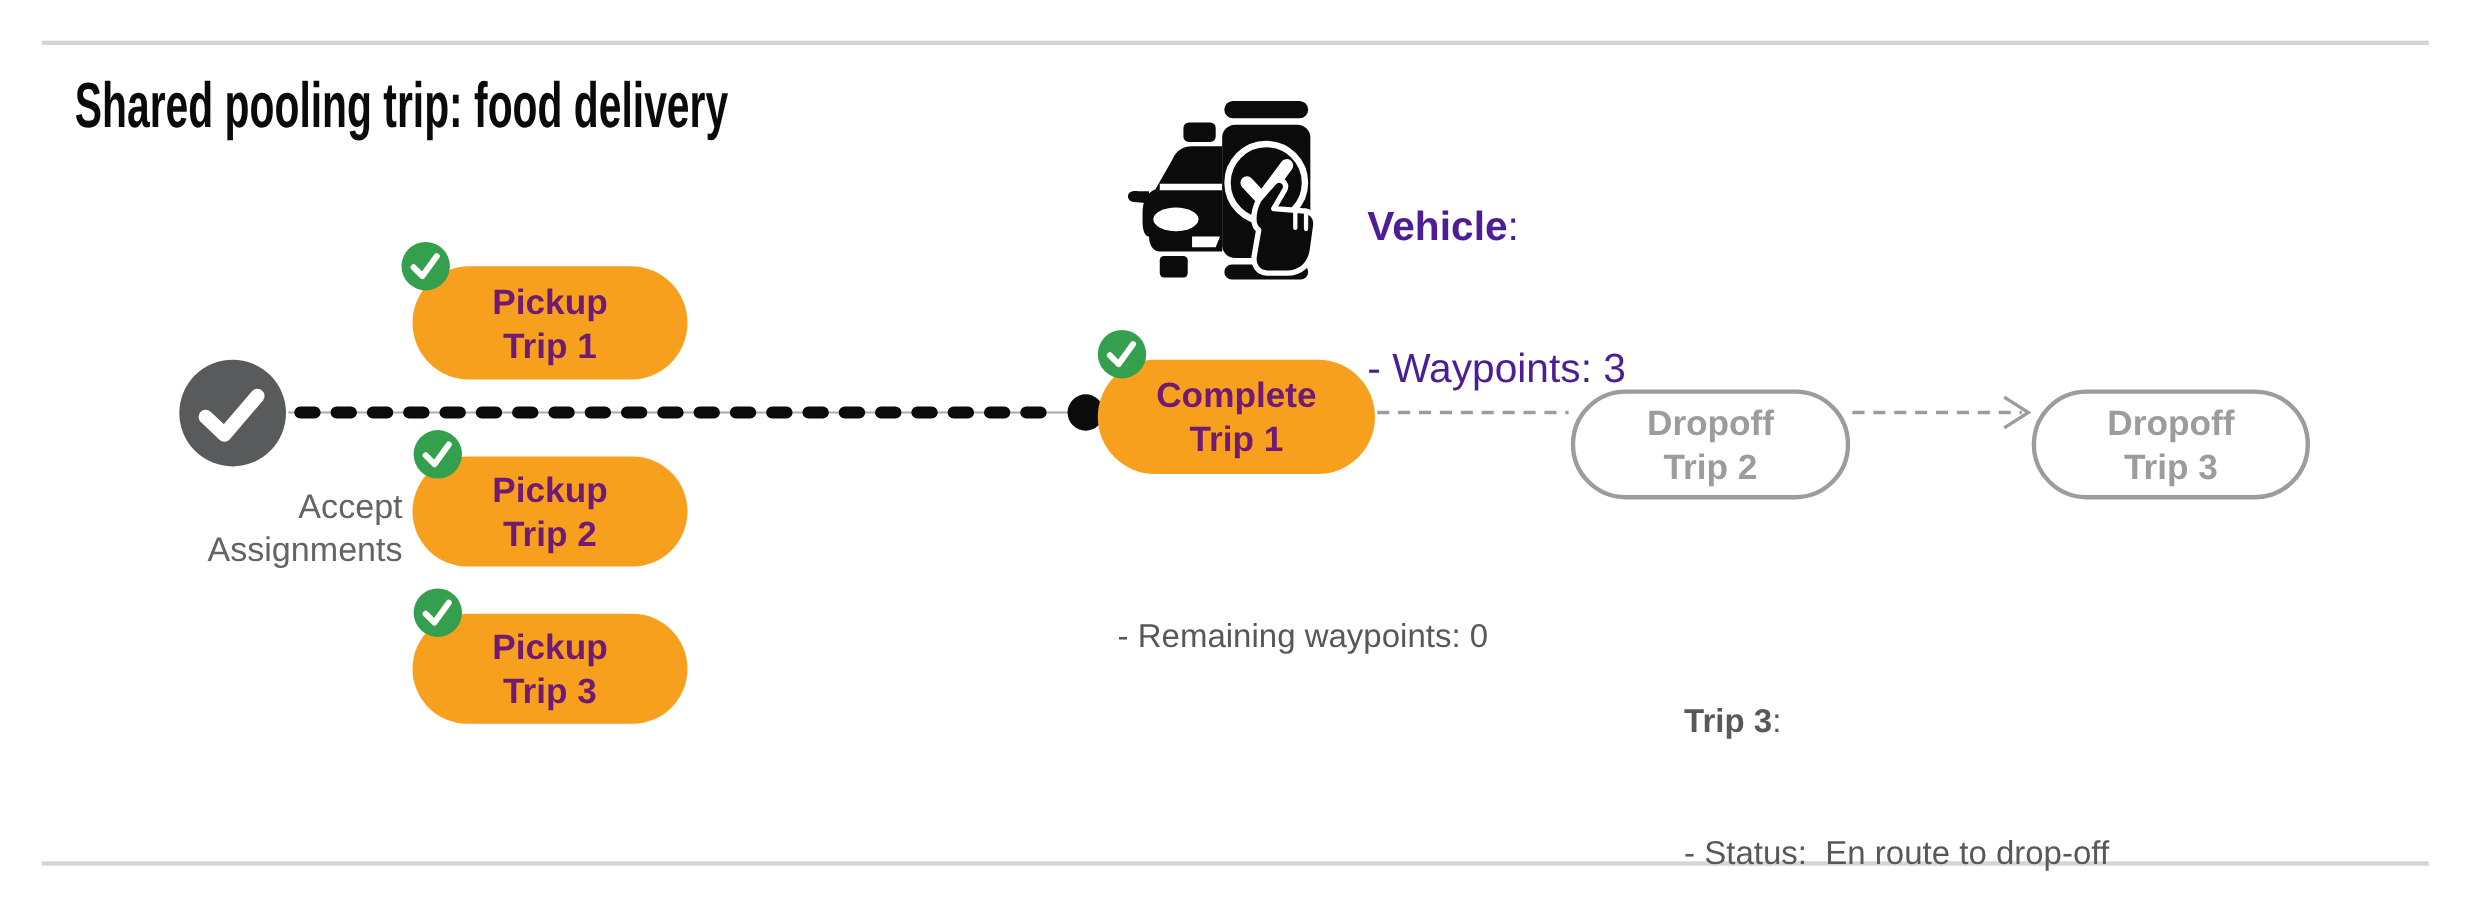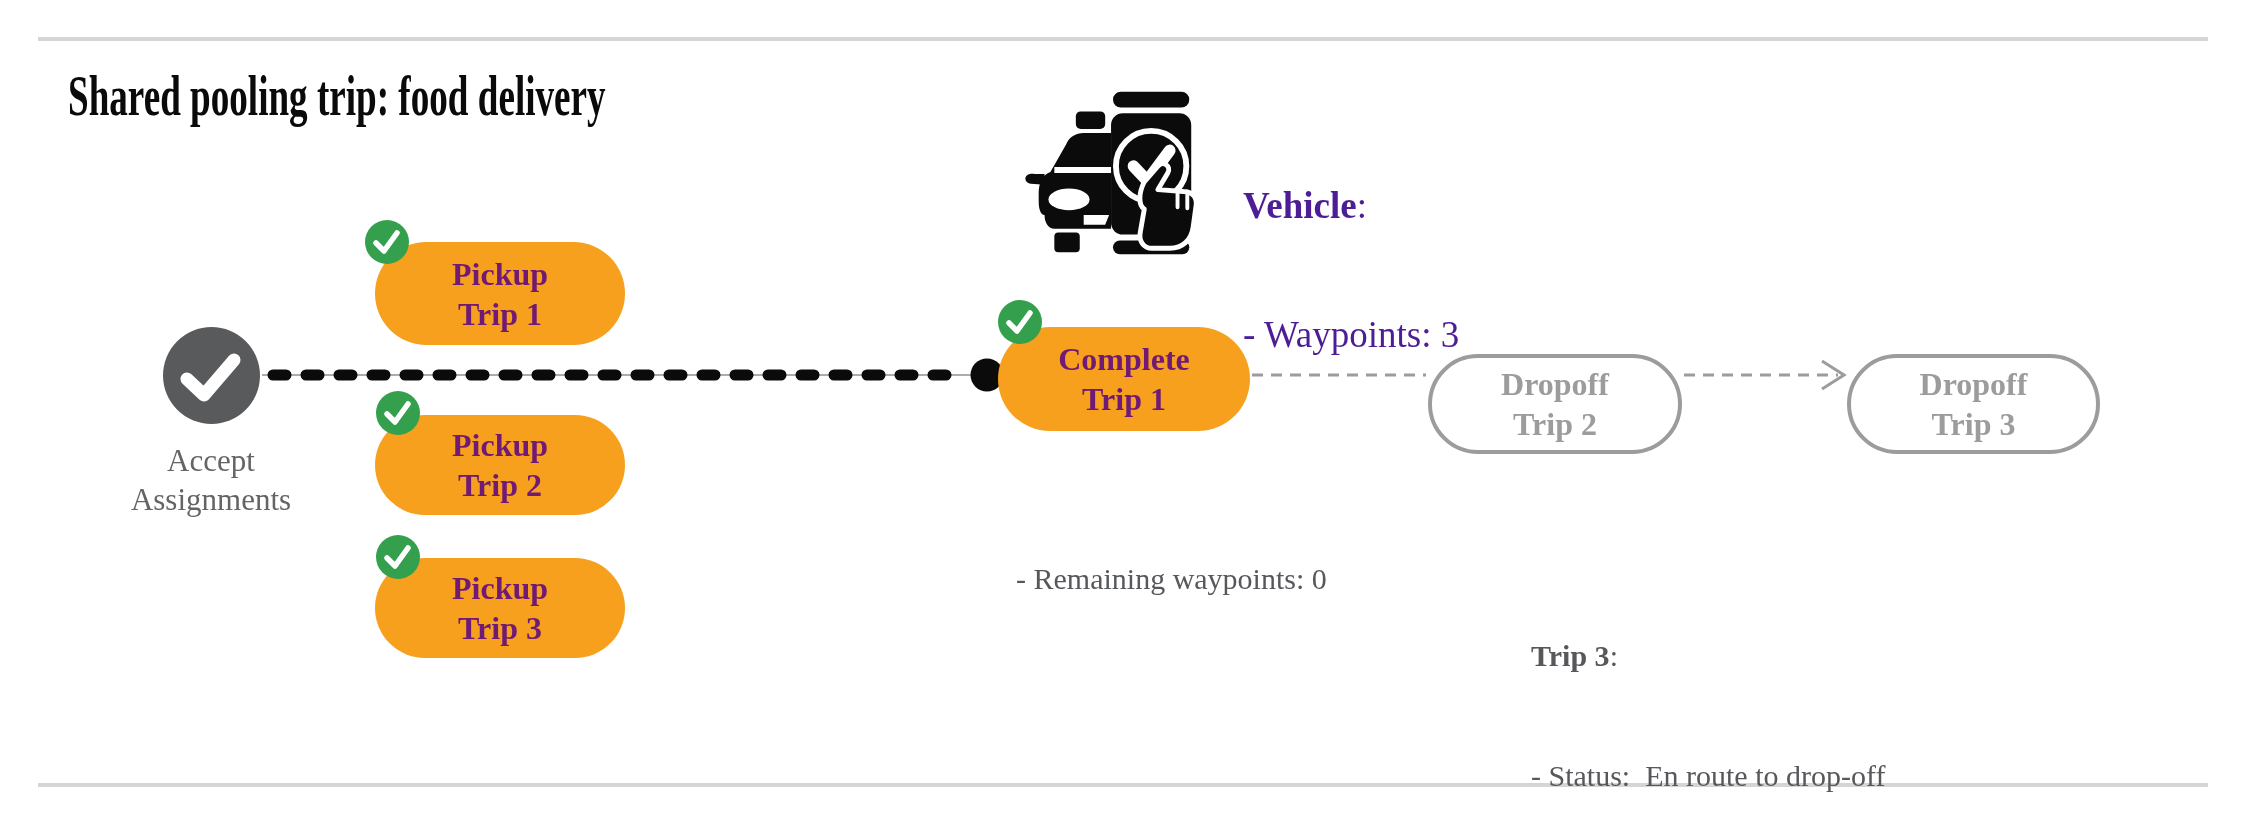--- a/index.html
+++ b/index.html
@@ -1,18 +1,18 @@
 <!DOCTYPE html>
 <html><head>
 <meta charset="utf-8">
 <style>
   html,body{margin:0;padding:0;background:#fff;}
   .canvas{
     position:relative;width:2245px;height:825px;background:#ffffff;
-    font-family:Liberation Serif, serif;overflow:hidden;
+    font-family:Liberation Sans, sans-serif;overflow:hidden;
   }
   .rule{position:absolute;left:38px;width:2170px;height:4px;background:#d5d5d7;}
   .rule-top{top:37px;}
   .rule-bottom{top:783px;}
 
   .title{
     position:absolute;left:68px;top:66px;margin:0;
     font-size:58px;font-weight:bold;color:#0a0a0a;line-height:60px;
     transform:scaleX(0.64);transform-origin:left top;white-space:nowrap;
     letter-spacing:0px;
@@ -22,21 +22,21 @@
   .vehicle-text{position:absolute;left:1243px;top:98px;font-size:37px;line-height:43px;color:#4c1d95;white-space:pre-wrap;}
   .b{font-weight:bold;}
 
   .connectors{position:absolute;left:0;top:0;width:2245px;height:825px;z-index:1;}
 
   .accept-circle{
     position:absolute;left:163px;top:327px;width:97px;height:97px;border-radius:50%;
     background:#595a5c;z-index:2;display:flex;align-items:center;justify-content:center;
   }
   .accept-label{
-    position:absolute;left:56px;top:441px;width:310px;text-align:center;
+    position:absolute;left:56px;top:441px;width:310px;text-align:right;
     font-size:31px;line-height:39px;color:#636466;z-index:2;
   }
   .accept-label span{display:block;}
 
   .pill{
     position:absolute;z-index:2;border-radius:60px;box-sizing:border-box;
     display:flex;flex-direction:column;align-items:center;justify-content:center;
     font-weight:bold;font-size:32px;line-height:40px;text-align:center;
   }
   .pill-orange{background:#f6a01e;color:#701a75;}

